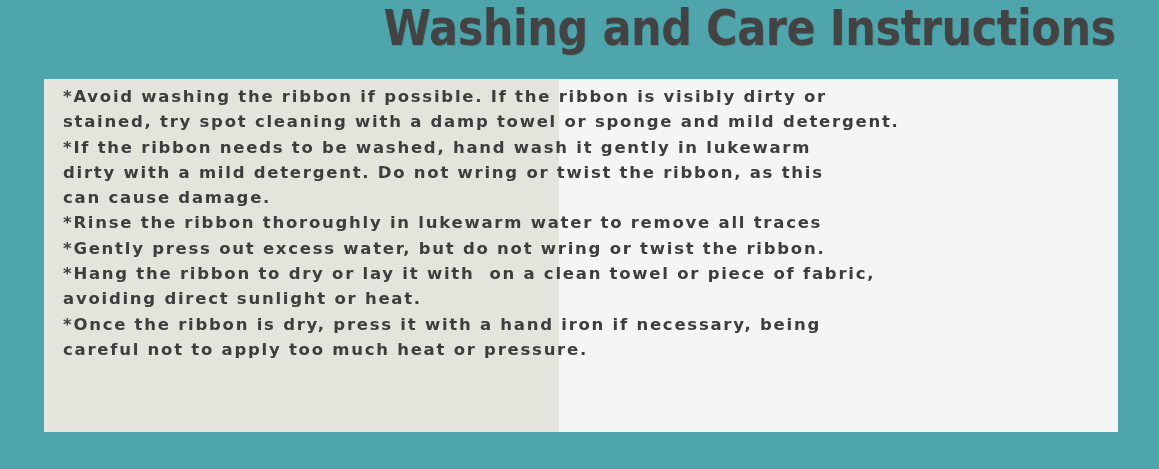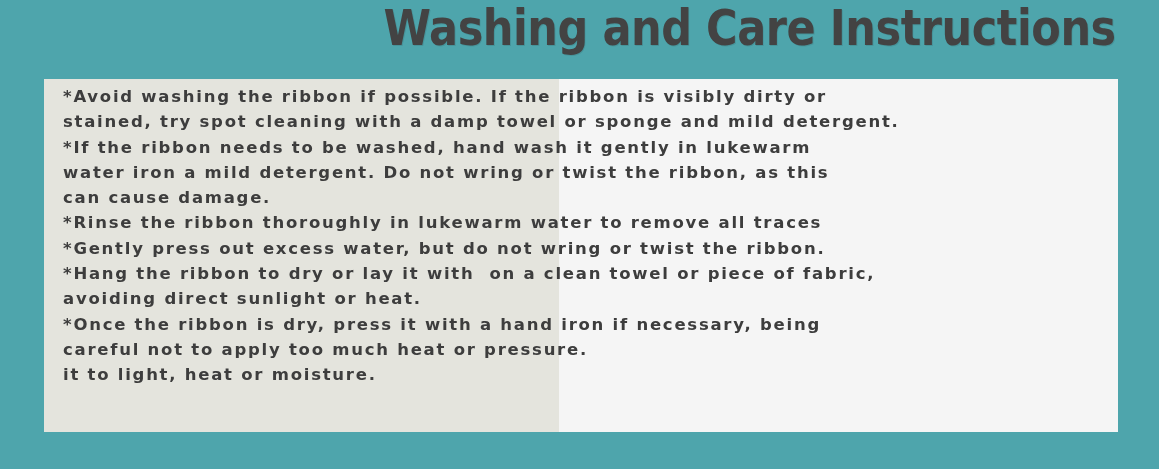--- a/index.html
+++ b/index.html
@@ -107,25 +107,24 @@
     <h1 id="page-title">Washing and Care Instructions</h1>
   </div>
 
   <div id="content-card">
     <div id="card-left-panel"></div>
     <div id="card-right-panel"></div>
     <ul id="instructions-list">
         <li class="instruction-line">*Avoid washing the ribbon if possible. If the ribbon is visibly dirty or</li>
         <li class="instruction-line">stained, try spot cleaning with a damp towel or sponge and mild detergent.</li>
         <li class="instruction-line">*If the ribbon needs to be washed, hand wash it gently in lukewarm</li>
-        <li class="instruction-line">water iron a mild detergent. Do not wring or twist the ribbon, as this</li>
+        <li class="instruction-line">dirty with a mild detergent. Do not wring or twist the ribbon, as this</li>
         <li class="instruction-line">can cause damage.</li>
         <li class="instruction-line">*Rinse the ribbon thoroughly in lukewarm water to remove all traces</li>
         <li class="instruction-line">*Gently press out excess water, but do not wring or twist the ribbon.</li>
         <li class="instruction-line">*Hang the ribbon to dry or lay it with  on a clean towel or piece of fabric,</li>
         <li class="instruction-line">avoiding direct sunlight or heat.</li>
         <li class="instruction-line">*Once the ribbon is dry, press it with a hand iron if necessary, being</li>
         <li class="instruction-line">careful not to apply too much heat or pressure.</li>
-        <li class="instruction-line">it to light, heat or moisture.</li>
       </ul>
   </div>
 
 </div>
 
 </body></html>

